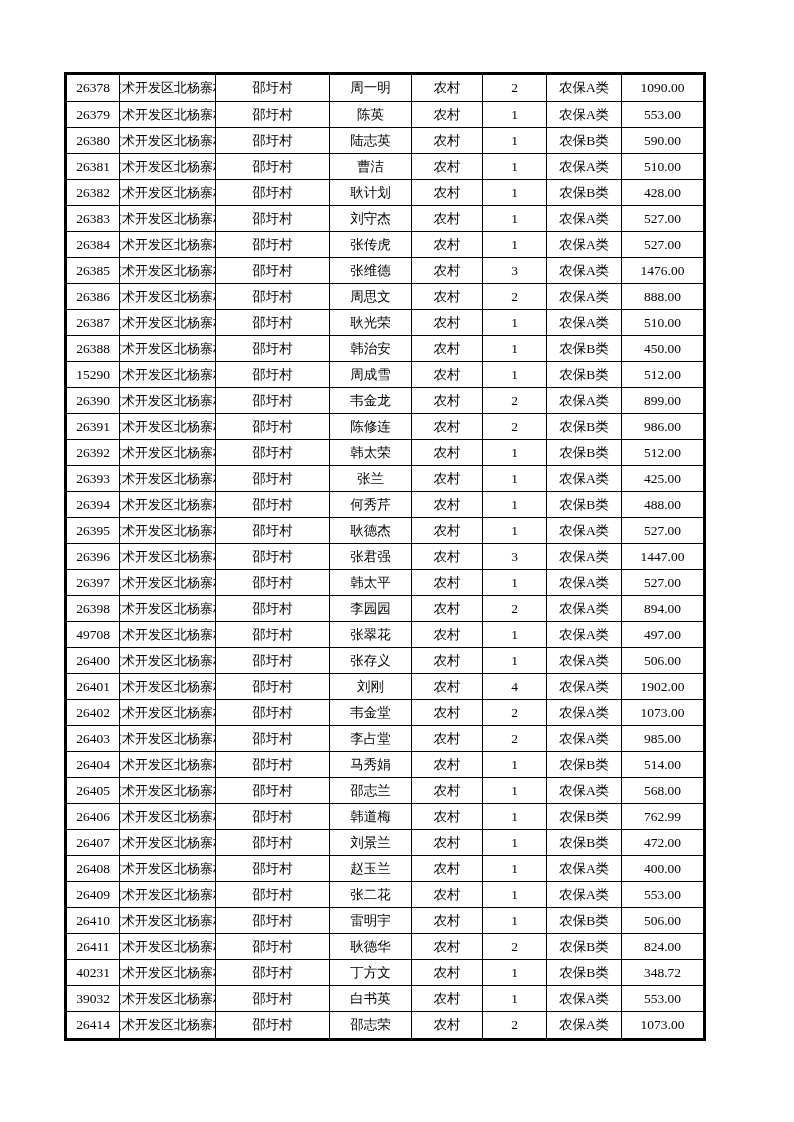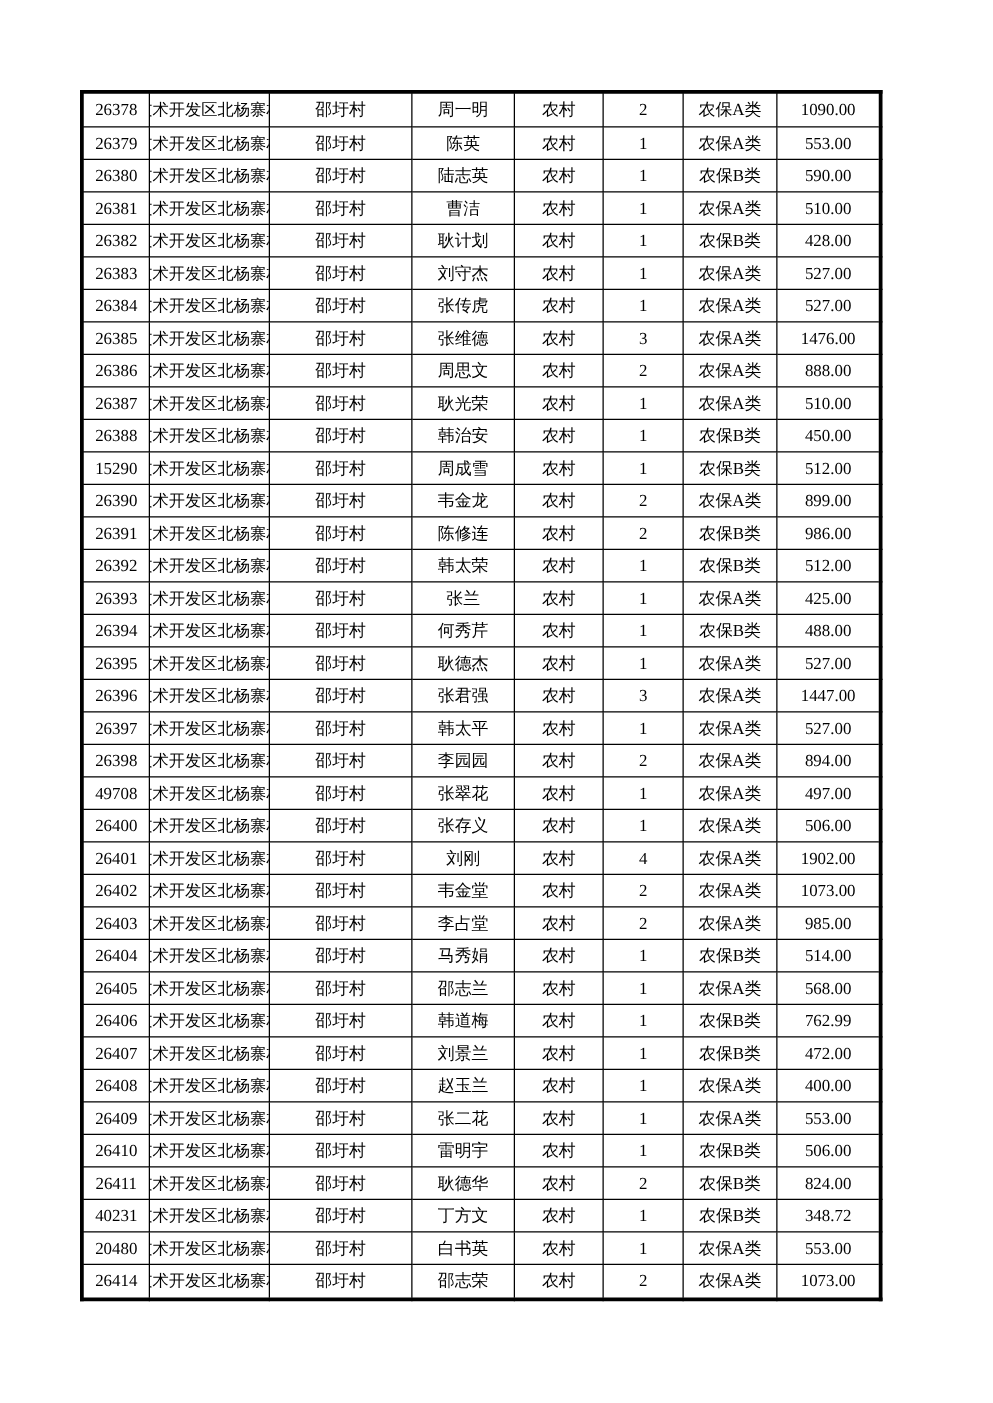--- a/index.html
+++ b/index.html
@@ -555,21 +555,21 @@
             </div>
           </td>
           <td>邵圩村</td>
           <td>丁方文</td>
           <td>农村</td>
           <td>1</td>
           <td>农保B类</td>
           <td>348.72</td>
         </tr>
         <tr>
-          <td>20480</td>
+          <td>39032</td>
           <td>
             <div class="clip">
               <span>技术开发区北杨寨村</span>
             </div>
           </td>
           <td>邵圩村</td>
           <td>白书英</td>
           <td>农村</td>
           <td>1</td>
           <td>农保A类</td>

